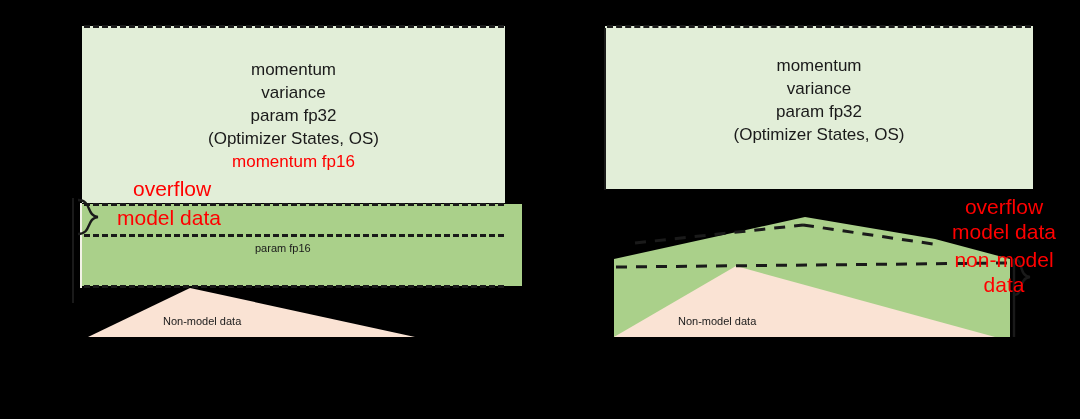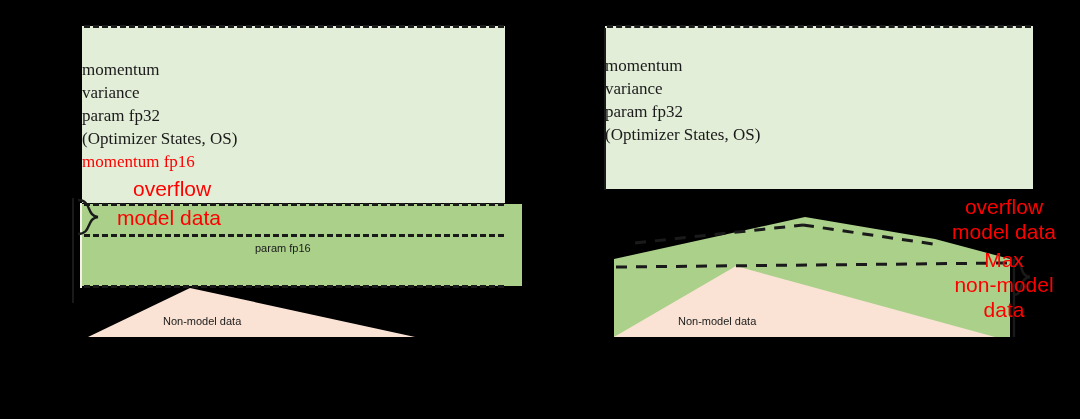--- a/index.html
+++ b/index.html
@@ -51,24 +51,24 @@
     position: absolute;
     color: #1a1a1a;
     font-size: 11px;
     line-height: 23px;
     white-space: nowrap;
   }
   .txt.red { color: #ff0000; }
   .txt.big { font-size: 21px; }
   .stack {
     position: absolute;
+    text-align: center;
     color: #1a1a1a;
     font-size: 17px;
     line-height: 23px;
-    font-family: Liberation Serif, serif;
   }
   .stack div { white-space: nowrap; }
   .stack .red { color: #ff0000; }
 
   
   svg.overlay {
     position: absolute;
     left: 0; top: 0;
     width: 540px; height: 419px;
     overflow: visible;
@@ -162,19 +162,18 @@
     </svg>
 
     <div class="txt" style="left:138px; top:310px;">Non-model data</div>
 
     <div class="red-side" style="left:388px; top:194px; width:152px;">
       <div>overflow</div>
       <div>model data</div>
     </div>
 
     <div class="red-side" style="left:388px; top:247px; width:152px;">
-      <div>Max</div>
       <div>non-model</div>
       <div>data</div>
     </div>
   </div>
 
 </div>
 
 </body></html>

